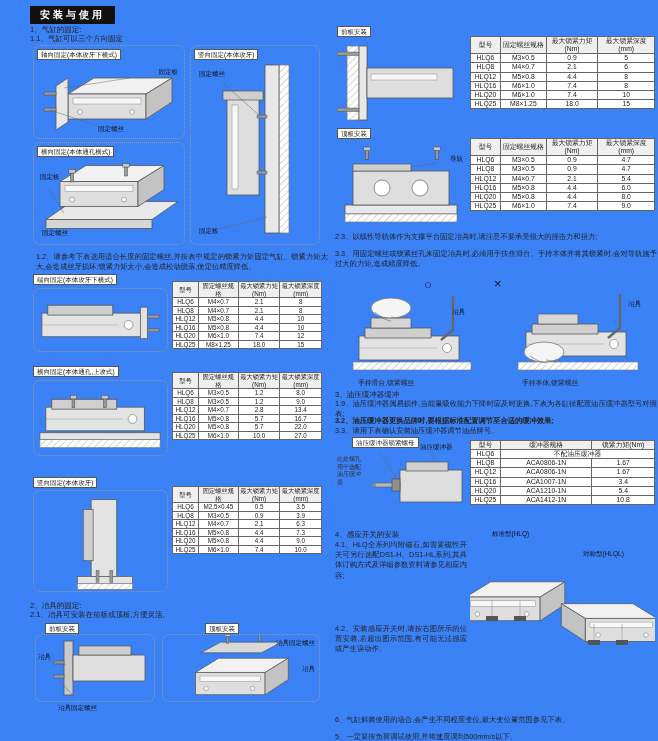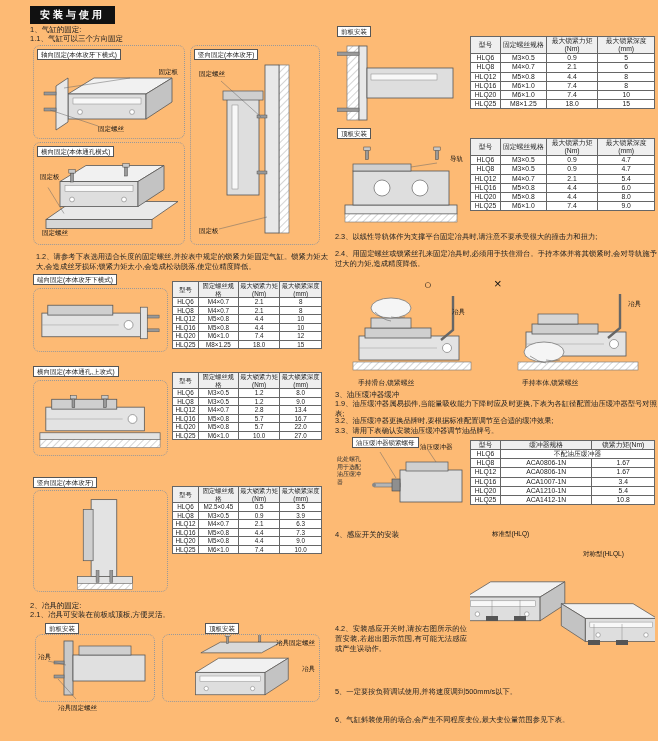--- a/index.html
+++ b/index.html
@@ -1,18 +1,18 @@
 <!DOCTYPE html>
 <html><head>
 <meta charset="utf-8">
 <style>
   * { box-sizing: border-box; margin: 0; padding: 0; }
   html,body { background:#fff; }
   body { width:658px; height:741px; font-family:"Liberation Sans","DejaVu Sans",sans-serif; color:#222; }
-  #page { position:relative; width:658px; height:741px; background:#fdba74; overflow:hidden; }
+  #page { position:relative; width:658px; height:741px; background:#3b82f6; overflow:hidden; }
   .abs { position:absolute; }
   .badge { position:absolute; background:#111; color:#fff; font-size:10px; font-weight:bold; letter-spacing:3px; padding:2px 10px; }
   .h { position:absolute; font-size:7.5px; line-height:1.3; }
   .p { position:absolute; font-size:7.3px; line-height:1.4; color:#222; text-align:justify; }
   .fb { position:absolute; border:1px dotted #999; border-radius:7px; }
   .chip { border:1px solid #555; background:#fff; font-size:6.5px; padding:0 3px; line-height:9px; white-space:nowrap; display:inline-block; }
   .chip.in { position:absolute; left:3px; top:3px; z-index:2; }
   .chip.abs { position:absolute; z-index:2; }
   .lb { position:absolute; font-size:6.5px; white-space:nowrap; color:#111; z-index:2; }
   .cap { position:absolute; font-size:6.8px; white-space:nowrap; }
@@ -464,21 +464,21 @@
         <tr>
           <td>HLQ25</td>
           <td>M6×1.0</td>
           <td>7.4</td>
           <td>9.0</td>
         </tr>
       </tbody>
     </table>
 
   <div class="p" style="left:335px; top:232px; width:322px;">2.3、以线性导轨体作为支撑平台固定冶具时,请注意不要承受很大的撞击力和扭力;</div>
-  <div class="p" style="left:335px; top:249px; width:322px;">2.4、用固定螺丝或锁紧丝孔来固定冶具时,必须用手扶住滑台。手持本体并将其锁紧时,会对导轨施予过大的力矩,造成精度降低。</div>
+  <div class="p" style="left:335px; top:249px; width:322px;">3.3、用固定螺丝或锁紧丝孔来固定冶具时,必须用手扶住滑台。手持本体并将其锁紧时,会对导轨施予过大的力矩,造成精度降低。</div>
 
   <span class="mark" style="left:424px; top:278px;">○</span>
   <div class="abs" style="left:337px; top:290px; width:150px; height:85px;">
     <svg class="figsvg" viewBox="0 0 150 85">
       <rect x="16" y="72" width="118" height="8" fill="url(#hatch)" stroke="#777" stroke-width="0.6"></rect>
       <use href="#sym-side" transform="translate(22,34)"></use>
       <rect x="34" y="28" width="40" height="10" fill="#d5d5d5" stroke="#555" stroke-width="0.7"></rect>
       <ellipse cx="54" cy="18" rx="20" ry="10" fill="#f5f5f5" stroke="#777" stroke-width="0.8"></ellipse>
       <path d="M38,22 q8,8 16,9 M54,27 q8,2 14,0" stroke="#777" fill="none" stroke-width="0.7"></path>
       <polyline points="116,6 116,40 104,50" fill="none" stroke="#666" stroke-width="2.4"></polyline>
@@ -496,21 +496,21 @@
       <ellipse cx="44" cy="62" rx="20" ry="10" fill="#f5f5f5" stroke="#777" stroke-width="0.8"></ellipse>
       <path d="M30,66 q8,6 16,7 M46,70 q8,2 14,0" stroke="#777" fill="none" stroke-width="0.7"></path>
       <polyline points="120,4 120,38 108,48" fill="none" stroke="#666" stroke-width="2.4"></polyline>
     </svg>
     <span class="lb" style="right:14px; top:10px;">冶具</span>
   </div>
   <div class="cap" style="left:522px; top:378px;">手持本体,锁紧螺丝</div>
 
   <div class="h" style="left:335px; top:390px;">3、油压缓冲器缓冲</div>
   <div class="p" style="left:335px; top:399px; width:322px;">1.9、油压缓冲器属易损件,当能量吸收能力下降时应及时更换,下表为各缸径配置油压缓冲器型号对照表;</div>
-  <div class="p" style="left:335px; top:416px; width:322px;">3.2、油压缓冲器更换品牌时,要根据标准配置调节至合适的缓冲效果;</div>
+  <div class="p" style="left:335px; top:416px; width:322px;font-weight:bold;">3.2、油压缓冲器更换品牌时,要根据标准配置调节至合适的缓冲效果;</div>
   <div class="p" style="left:335px; top:426px; width:322px;">3.3、请用下表确认安装油压缓冲器调节油品牌号。</div>
 
   <span class="chip abs" style="left:352px; top:437px;">油压缓冲器锁紧螺母</span>
   <div class="vnote" style="left:337px; top:456px;">此处螺孔用于选配油压缓冲器</div>
   <span class="lb" style="left:420px; top:443px;">油压缓冲器</span>
   <div class="abs" style="left:366px; top:450px; width:100px; height:66px;">
     <svg class="figsvg" viewBox="0 0 100 66">
       <rect x="34" y="20" width="62" height="32" fill="#dedede" stroke="#555" stroke-width="0.8"></rect>
       <rect x="40" y="12" width="42" height="9" fill="#cfcfcf" stroke="#555" stroke-width="0.7"></rect>
       <rect x="8" y="33" width="26" height="4" fill="#b5b5b5" stroke="#555" stroke-width="0.5"></rect>
@@ -560,20 +560,21 @@
         </tr>
         <tr>
           <td>HLQ25</td>
           <td>ACA1412-1N</td>
           <td>10.8</td>
         </tr>
       </tbody>
     </table>
 
   <div class="h" style="left:335px; top:530px;text-align:center;">4、感应开关的安装</div>
+  <div class="p" style="left:335px; top:540px; width:132px;">4.1、HLQ全系列均附磁石,如需要磁性开关可另行选配DS1-H、DS1-HL系列,其具体订购方式及详细参数资料请参见相应内容;</div>
   <div class="p" style="left:335px; top:596px; width:132px;margin-top:28px;">4.2、安装感应开关时,请按右图所示的位置安装,若超出图示范围,有可能无法感应或产生误动作。</div>
 
   <span class="lb" style="left:492px; top:530px;">标准型(HLQ)</span>
   <div class="abs" style="left:470px; top:542px; width:100px; height:105px;">
     <svg class="figsvg" viewBox="0 0 100 105">
       <g transform="translate(-4,36) scale(0.95)">
         <use href="#sym-iso"></use>
       </g>
       <rect x="16" y="74" width="12" height="5" fill="#555"></rect>
       <rect x="44" y="74" width="12" height="5" fill="#555"></rect>
@@ -588,16 +589,16 @@
       <g transform="translate(97,38) scale(-0.92,0.92)">
         <use href="#sym-iso"></use>
       </g>
       <rect x="28" y="78" width="12" height="5" fill="#555"></rect>
       <rect x="56" y="78" width="12" height="5" fill="#555"></rect>
       <line x1="34" y1="78" x2="34" y2="62" stroke="#888" stroke-width="0.5"></line>
       <line x1="62" y1="78" x2="62" y2="62" stroke="#888" stroke-width="0.5"></line>
     </svg>
   </div>
 
-  <div class="p" style="left:335px; top:687px; width:272px;">5、一定要按负荷调试使用,并将速度调到500mm/s以下。</div>
+  <div class="p" style="left:335px; top:732px; width:272px;">5、一定要按负荷调试使用,并将速度调到500mm/s以下。</div>
   <div class="p" style="left:335px; top:715px; width:268px;">6、气缸斜装使用的场合,会产生不同程度变位,最大变位量范围参见下表。</div>
 
 </div>
 
 </body></html>

